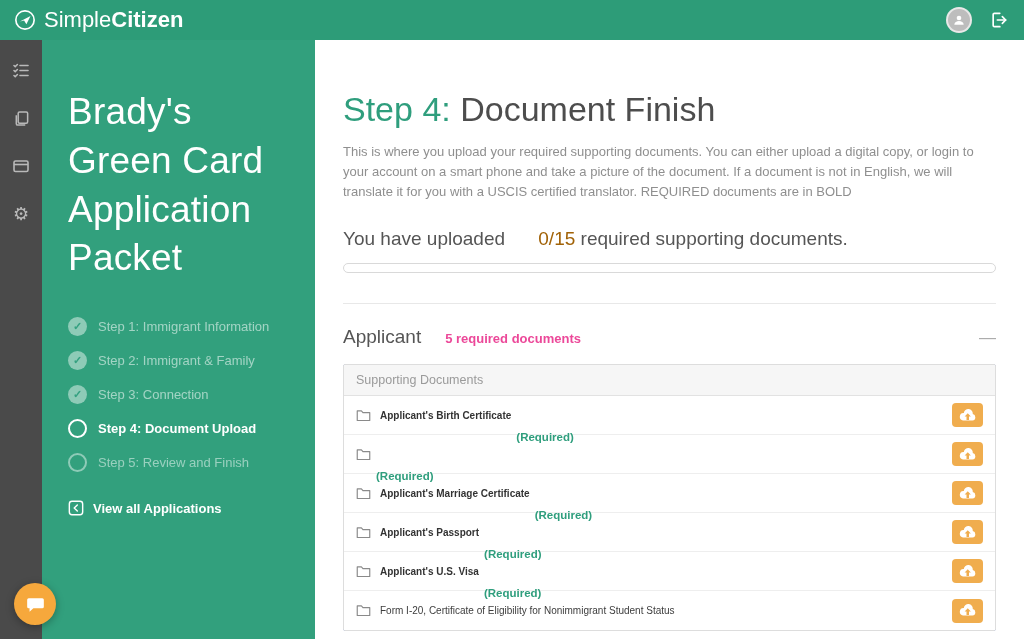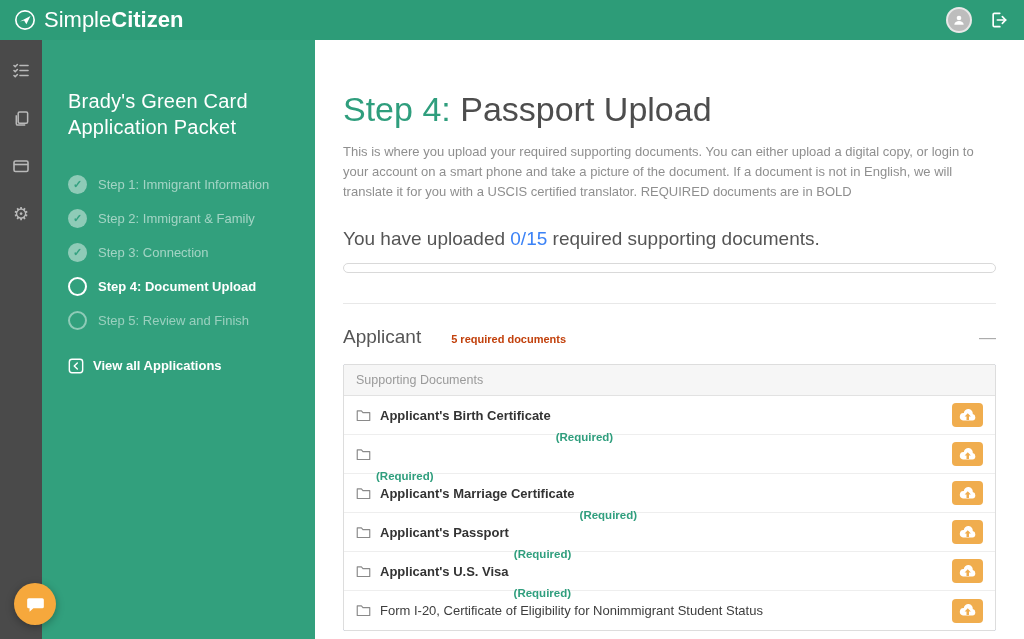--- a/index.html
+++ b/index.html
@@ -18,56 +18,56 @@
 
   
   .rail { position:absolute; top:40px; left:0; width:42px; height:599px; background:#4a4a4a;
     display:flex; flex-direction:column; align-items:center; padding-top:20px; gap:28px; }
   .rail-icon { width:20px; height:20px; color:#b9b9b9; display:flex; align-items:center; justify-content:center;
     font-size:18px; cursor:pointer; }
 
   
   .sidebar { position:absolute; top:40px; left:42px; width:273px; height:599px;
     background:#32a07d; color:#fff; padding:48px 26px 0 26px; }
-  .packet-title { font-size:20px; font-weight:300; line-height:1.32; letter-spacing:0.2px; }
+  .packet-title { font-size:37px; font-weight:300; line-height:1.32; letter-spacing:0.2px; }
   .steps { margin-top:34px; }
   .step { display:flex; align-items:center; gap:11px; margin-bottom:15px; font-size:13px; cursor:pointer; }
   .step-circle { width:19px; height:19px; border-radius:50%; flex:none;
     display:flex; align-items:center; justify-content:center; font-size:11px; line-height:1; }
   .step.done  { color:rgba(255,255,255,0.55); }
   .step.done .step-circle { background:rgba(255,255,255,0.45); color:rgba(47,158,125,0.95); font-weight:700; }
   .step.current { color:#ffffff; font-weight:700; }
   .step.current .step-circle { border:2px solid #ffffff; }
   .step.todo { color:rgba(255,255,255,0.5); }
   .step.todo .step-circle { border:2px solid rgba(255,255,255,0.45); }
   .view-all { margin-top:28px; display:flex; align-items:center; gap:9px;
     font-size:13px; font-weight:700; color:#fff; cursor:pointer; }
 
   
   .main { position:absolute; top:40px; left:315px; width:709px; height:599px;
     background:#fff; padding:50px 28px 0 28px; overflow:hidden; }
   .page-title { font-size:34px; font-weight:300; color:#4d4d4d; }
   .page-title .green { color:#2f9e7d;margin-top:40px; }
   .desc { margin-top:13px; font-size:13px; line-height:1.55; color:#8f8f8f; max-width:660px; }
   .uploaded-line { margin-top:26px; font-size:19px; color:#555; }
-  .uploaded-line .green { color:#3b82f6; }
+  .uploaded-line .green { color:#a16207;margin-left:28px; }
   .progress { margin-top:13px; height:10px; border:1px solid #d9d9d9; border-radius:5px; background:#fff; overflow:hidden; }
   .progress-fill { height:100%; background:#2f9e7d; width:0; }
   .divider { margin-top:30px; border:none; border-top:1px solid #e8e8e8; }
   .section-head { margin-top:22px; display:flex; align-items:baseline; gap:24px; font-size:19px; color:#555; }
-  .section-head .green { color:#c2410c; font-size:11px; font-weight:600;margin-left:6px; }
+  .section-head .green { color:#ec4899; font-size:13px; font-weight:600; }
   .collapse { margin-left:auto; color:#aaa; font-size:17px; cursor:pointer; line-height:1; }
 
   .doc-table { margin-top:16px; border:1px solid #ddd; border-radius:2px; background:#1d4ed8; }
   .table-header { background:#f6f6f6; border-bottom:1px solid #e2e2e2; padding:8px 12px;
     font-size:12.5px; color:#9a9a9a; }
   .doc-row { display:flex; align-items:center; height:39px; padding:0 12px; border-bottom:1px solid #eee; background:#fff; }
   .doc-row:last-child { border-bottom:none; }
   .folder { display:flex; align-items:center; color:#8a8a8a; }
-  .doc-label { margin-left:9px; font-size:13px; color:#3d3d3d; }
+  .doc-label { margin-left:9px; font-size:10px; color:#3d3d3d; }
   .doc-label.bold { font-weight:700; color:#333; }
   .req { margin-left:5px; color:#2f9e7d; font-weight:700; font-size:11.5px;margin-top:44px; }
   .upload-btn { margin-left:auto; width:31px; height:24px; border:none; border-radius:4px;
     background:#f0ad4e; display:flex; align-items:center; justify-content:center; cursor:pointer; }
 
   
   .chat-btn { position:absolute; left:14px; top:583px; width:42px; height:42px; border-radius:50%;
     background:#f6a83c; display:flex; align-items:center; justify-content:center;
     box-shadow:0 2px 8px rgba(0,0,0,0.3); cursor:pointer; z-index:30; }
 </style>
@@ -156,21 +156,21 @@
       <svg width="16" height="16" viewBox="0 0 18 18" fill="none" stroke="#fff" stroke-width="1.6" stroke-linecap="round" stroke-linejoin="round">
         <rect x="1.5" y="1.5" width="15" height="15" rx="3"></rect>
         <path d="M10.5 5.5 7 9l3.5 3.5"></path>
       </svg>
     </span>
     <span>View all Applications</span>
   </div>
 </aside>
 
 <main class="main">
-  <h2 class="page-title"><span class="green">Step 4:</span> <span>Passport Upload</span></h2>
+  <h2 class="page-title"><span class="green">Step 4:</span> <span>Document Finish</span></h2>
 
   <p class="desc">This is where you upload your required supporting documents. You can either upload a digital copy, or login to your account on a smart phone and take a picture of the document. If a document is not in English, we will translate it for you with a USCIS certified translator. REQUIRED documents are in BOLD</p>
 
   <p class="uploaded-line"><span>You have uploaded</span> <span class="green">0/15</span> <span>required supporting documents.</span></p>
 
   <div class="progress">
     <div class="progress-fill" style="width: 0%;"></div>
   </div>
 
   <hr class="divider">

